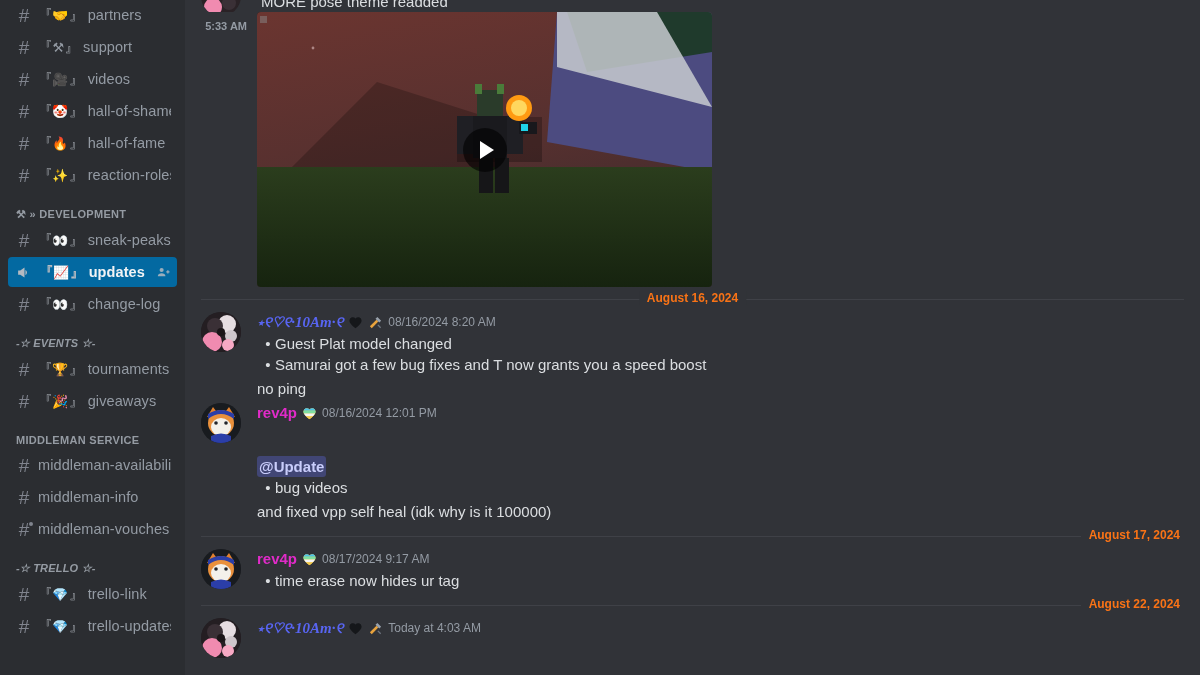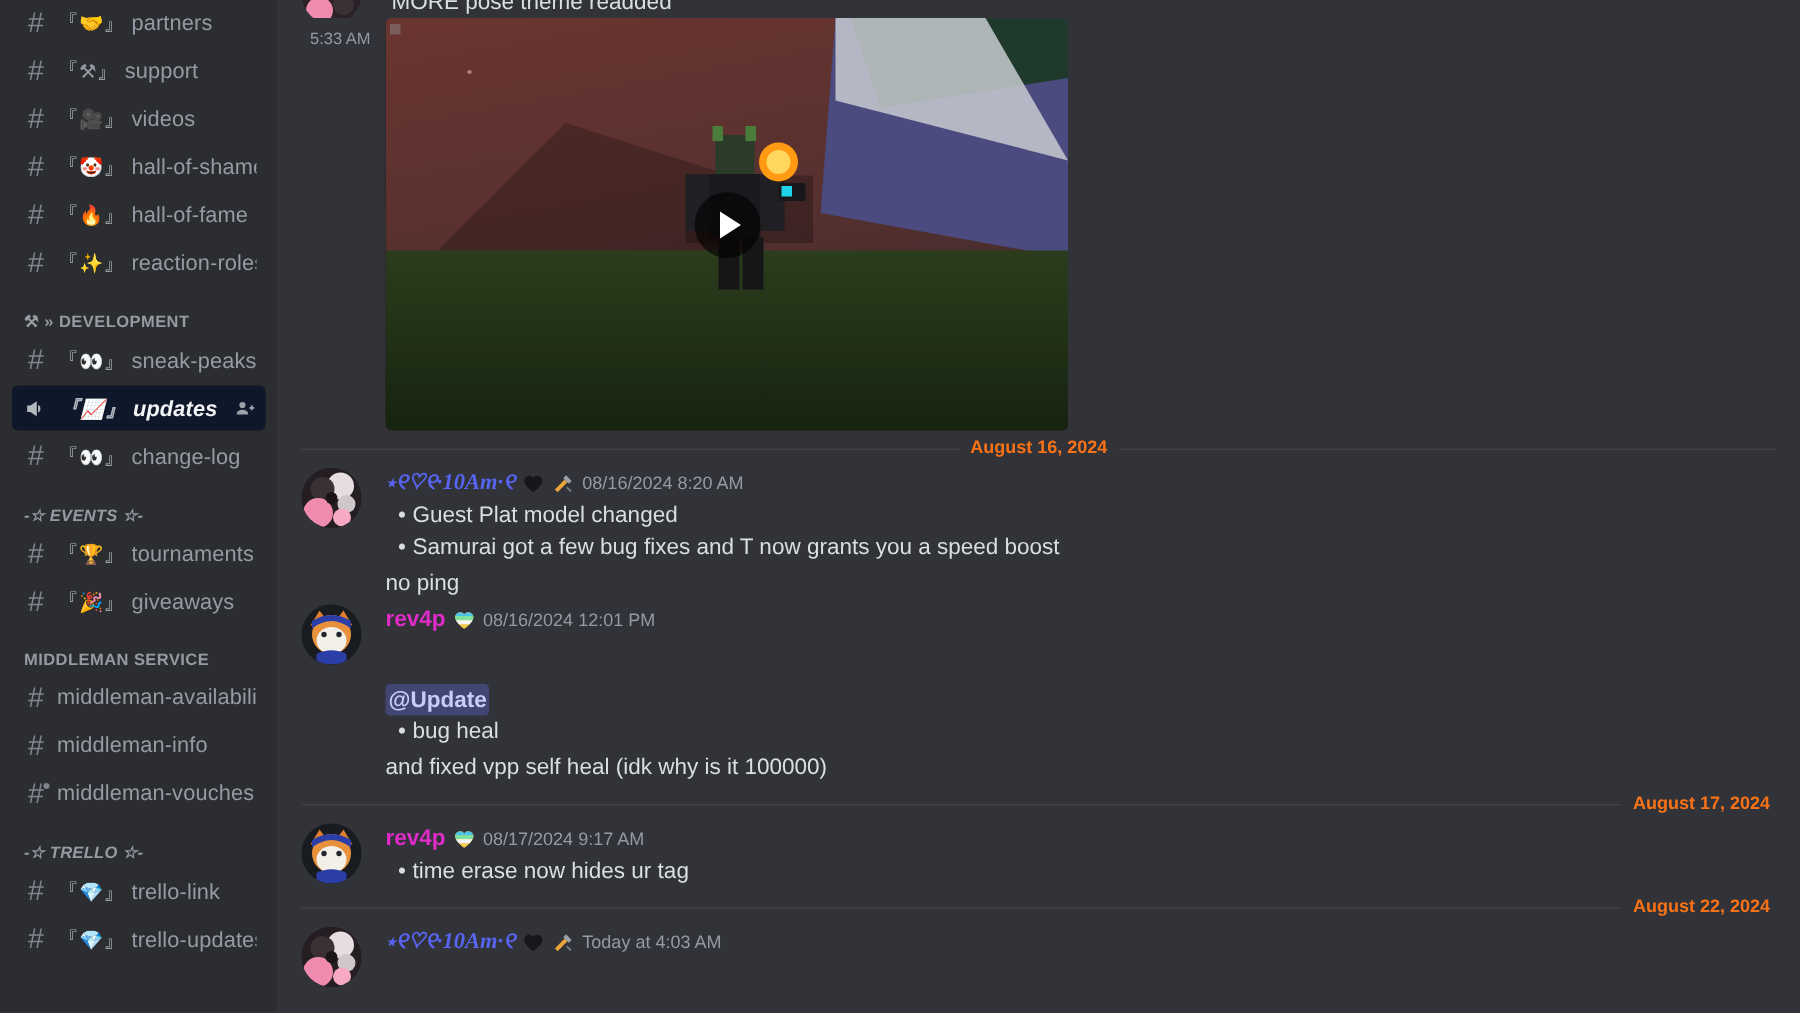--- a/index.html
+++ b/index.html
@@ -44,21 +44,21 @@
   }
   .chan .megaphone { width: 21px; min-width: 21px; margin-right: 4px; display:flex; align-items:center; justify-content:center;}
   .chan .nm {
     color: #949ba4;
     font-size: 14.5px;
     white-space: nowrap;
     overflow: hidden;
     letter-spacing: .1px;
   }
   .chan .brk { color: #b5bac1; }
-  .chan.sel { background: #0f172a; font-style: italic; }
+  .chan.sel { background: #0369a1; }
   .chan.sel .nm { color: #f2f3f5; font-weight: 600; }
   .chan .trail { margin-left: auto; display: flex; align-items: center; opacity: .85; }
 
   .cat {
     display: flex; align-items: center;
     padding: 16px 8px 4px 16px;
     color: #959ba3;
     font-size: 11px;
     font-weight: 700;
     letter-spacing: .3px;
@@ -106,21 +106,21 @@
   .divider { position: relative; margin: 12px 16px 10px 16px; height: 1px; background: #3f4147; }
   .divider .lbl {
     position: absolute; right: 0; top: -8px;
     background: #313338; padding: 0 4px 0 8px;
     color: #f97316; font-size: 12px; font-weight: 600;
   }
   .divider.center .lbl { left: 50%; transform: translateX(-50%); right:auto; padding:0 8px;}
 
   
   .embedwrap { position: relative; padding-left: 72px; }
-  .hovts { position: absolute; left: 10px; top: 8px; color: #949ba4; font-size: 11px; font-weight:400; width:52px; text-align:right;}
+  .hovts { position: absolute; left: 10px; top: 8px; color: #949ba4; font-size: 11px; font-weight:700; width:52px; text-align:right;}
   .video {
     width: 455px; height: 275px;
     border-radius: 4px; overflow: hidden; position: relative;
     background: #1d1a18;
   }
   .play {
     position: absolute; left: 50%; top: 50%; transform: translate(-50%,-50%);
     width: 44px; height: 44px; border-radius: 50%;
     background: rgba(0,0,0,.6);
     display: flex; align-items: center; justify-content: center;
@@ -370,21 +370,21 @@
                     <rect x="0" y="8" width="16" height="3" fill="#f5f5f5"></rect>
                     <rect x="0" y="11" width="16" height="4" fill="#f2c94c"></rect>
                   </g>
                 </svg></span>
               <span class="ts">08/16/2024 12:01 PM</span>
             </div>
             <div class="body">
               <div><span class="mention">@Update</span></div>
               <div class="bullet">
                 <span class="dot">•</span>
-                <span>bug heal</span>
+                <span>bug videos</span>
               </div>
               <div class="plain">and fixed vpp self heal (idk why is it 100000)</div>
             </div>
           </div>
         </div>
 
       <div class="divider">
         <span class="lbl">August 17, 2024</span>
       </div>
 

